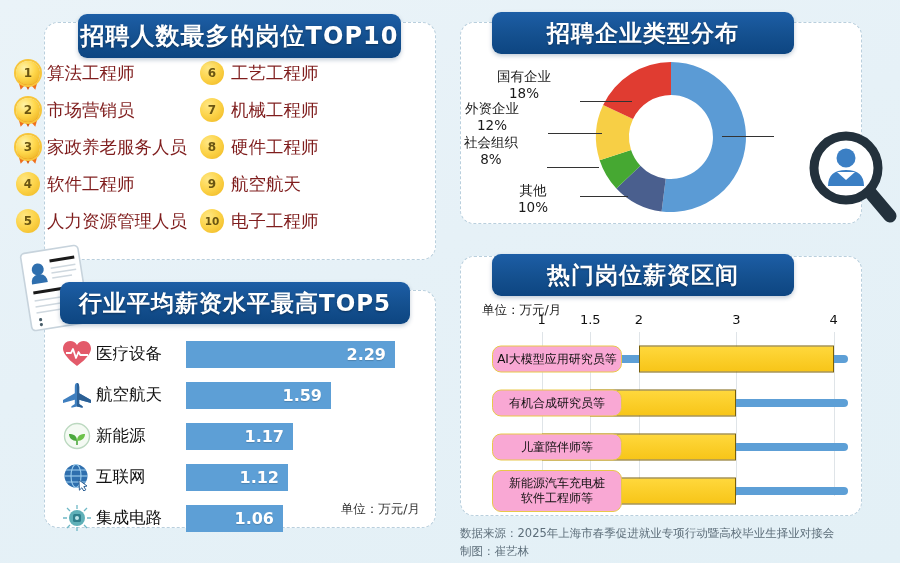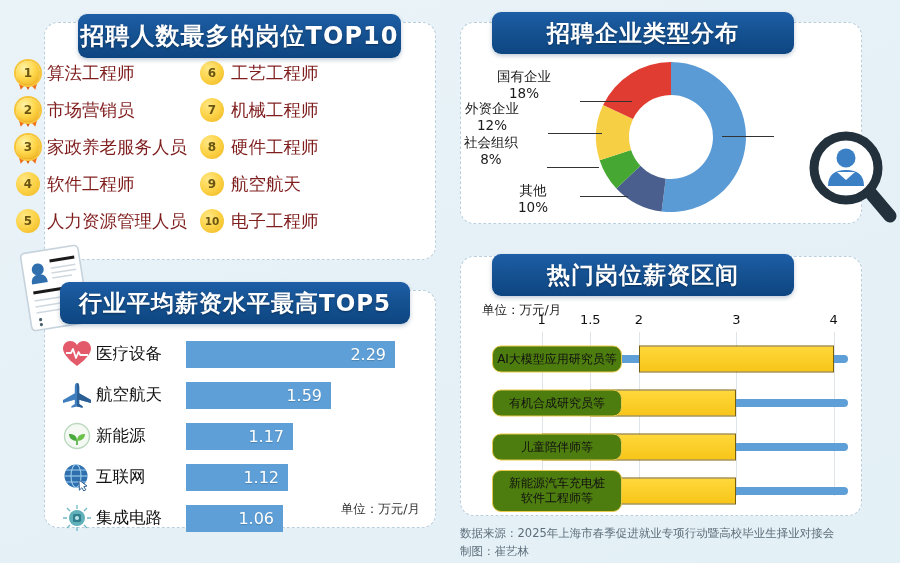--- a/index.html
+++ b/index.html
@@ -67,34 +67,34 @@
   #panel-top5{left:44px;top:290px;width:390px;height:236px;}
   #title-top5{left:60px;top:282px;width:350px;height:42px;font-size:23px;}
   .bars{position:absolute;left:14px;top:46px;width:362px;}
   .barrow{display:flex;align-items:center;height:36px;margin-bottom:5px;}
   .bicon{width:38px;height:32px;flex:0 0 38px;display:flex;align-items:center;justify-content:center;}
   .blabel{width:90px;flex:0 0 90px;font-size:16.5px;color:#111;text-align:left;white-space:nowrap;}
   .btrack{flex:1;position:relative;height:27px;}
   .bfill{position:absolute;left:0;top:0;height:27px;background:#5d9fd6;
          display:flex;align-items:center;justify-content:flex-end;
          padding-right:9px;box-sizing:border-box;
-         color:#fff;font-size:16px;font-weight:normal;text-shadow:0 1px 1px rgba(0,0,0,.18);}
+         color:#fff;font-size:16px;font-weight:bold;text-shadow:0 1px 1px rgba(0,0,0,.18);}
   #unit-top5{position:absolute;right:14px;bottom:8px;font-size:12.5px;color:#333;}
 
   
   #panel-range{left:460px;top:256px;width:400px;height:258px;}
   #title-range{left:492px;top:246px;width:302px;height:42px;font-size:23px;margin-top:8px;}
   #unit-range{position:absolute;left:22px;top:46px;font-size:12.5px;color:#222;}
   #range-plot{position:absolute;left:20px;top:46px;right:10px;bottom:14px;}
   .tick-lbl{position:absolute;top:10px;font-size:13px;color:#111;transform:translateX(-50%);}
   .gridline{position:absolute;top:30px;bottom:4px;width:1px;background:#dfe4e8;}
   .rrow{position:absolute;left:0;right:0;height:46px;}
   .rbox-lbl{position:absolute;left:12px;top:50%;transform:translateY(-50%);
             width:130px;box-sizing:border-box;
-            background:#4d7c0f;border:1.4px solid #e8c84a;border-radius:9px;
+            background:#f9a8d4;border:1.4px solid #e8c84a;border-radius:9px;
             text-align:center;font-size:12px;color:#111;line-height:1.25;padding:5px 2px;}
   .rline{position:absolute;height:8px;border-radius:4px;background:#5d9fd6;top:50%;
          transform:translateY(-50%);}
   .rbar{position:absolute;height:27px;top:50%;transform:translateY(-50%);
         background:linear-gradient(180deg,#ffd83c 0%,#f7c518 100%);
         border:1.5px solid #7a6008;box-sizing:border-box;}
 
   
   #footer{position:absolute;left:460px;top:524px;width:430px;
           font-size:11.5px;color:#5d6e7a;line-height:1.6;}

